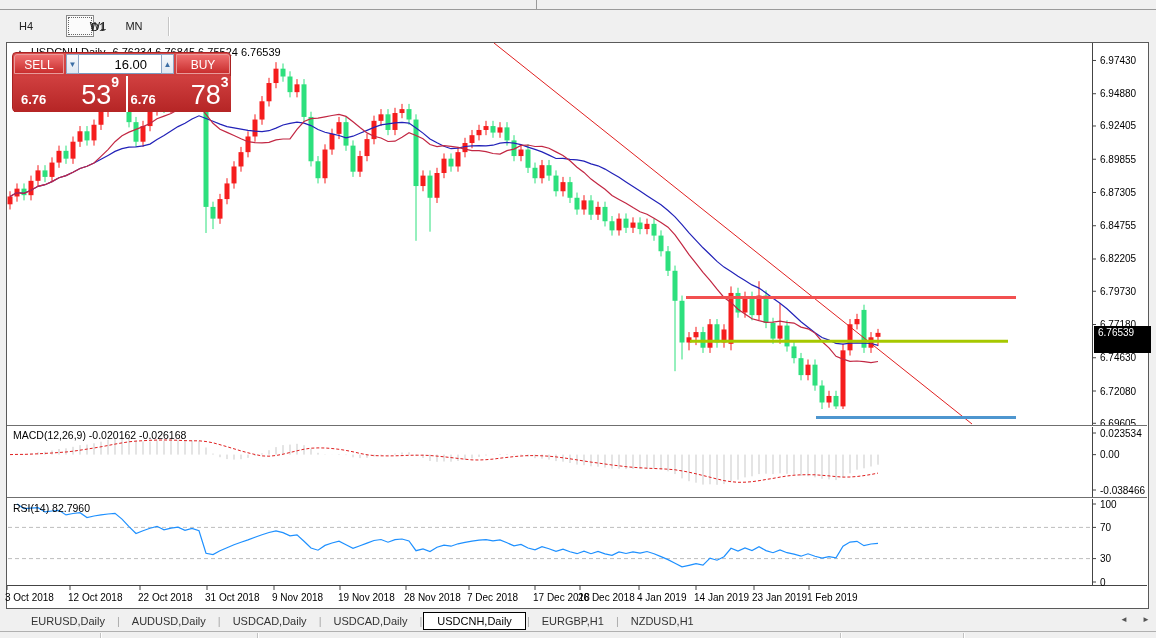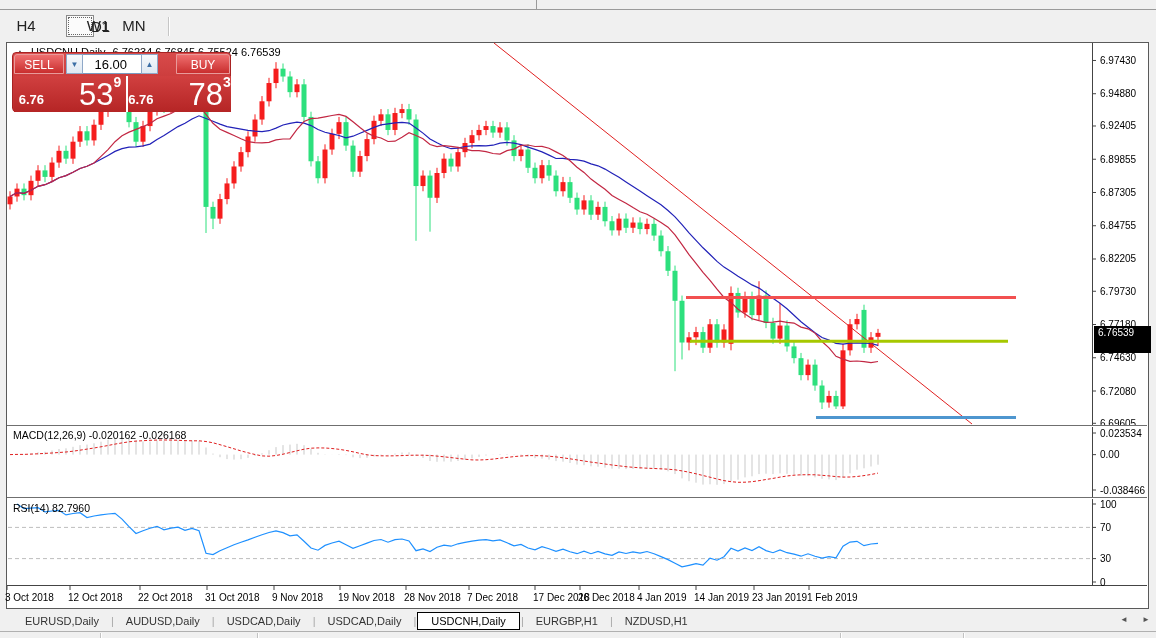--- a/index.html
+++ b/index.html
@@ -5,21 +5,21 @@
   html,body{margin:0;padding:0;background:#f0f0f0;font-family:"Liberation Sans",sans-serif;}
   #app{position:relative;width:1156px;height:638px;overflow:hidden;background:#f0f0f0;}
 
   
   .topstrip{position:absolute;left:0;top:0;width:1156px;height:9px;background:#f0f0f0;border-bottom:1px solid #9a9a9a;}
   .topstrip .vsep{position:absolute;left:536px;top:0;width:1px;height:9px;background:#9a9a9a;}
 
   
   .toolbar{position:absolute;left:0;top:10px;width:1156px;height:32px;background:#f0f0f0;}
   .pbtn{position:absolute;top:5px;height:22px;width:28px;line-height:22px;text-align:center;
-        font-size:15px;color:#222;cursor:default;box-sizing:border-box;}
+        font-size:11px;color:#222;cursor:default;box-sizing:border-box;}
   .pbtn.active{background:#fbfbfb;border:1px solid #8a8a8a;outline:1px dotted #666;outline-offset:-3px;}
   .tsep{position:absolute;left:168px;top:7px;width:1px;height:19px;background:#c6c6c6;border-right:1px solid #ffffff;}
 
   
   .chart-window{position:absolute;left:6px;top:42px;width:1141px;height:565px;background:#ffffff;border:1px solid #5a5a5a;}
 
   svg{position:absolute;left:0;top:0;}
   svg text{font-family:"Liberation Sans",sans-serif;}
 
   .chart-title{position:absolute;left:16px;top:46px;font-size:11px;color:#000;display:flex;gap:7px;align-items:center;}
@@ -34,33 +34,33 @@
   .trade-panel{position:absolute;left:12px;top:52px;width:219px;height:60px;border-radius:4px;
                background:linear-gradient(#d84b4b,#bb2a2a);border:1px solid #a82222;box-sizing:border-box;}
   .tp-row1{position:absolute;left:0;top:0;width:100%;height:22px;}
   .tp-sell-btn,.tp-buy-btn{position:absolute;top:1px;height:20px;line-height:20px;text-align:center;color:#fff;
         font-size:12px;background:linear-gradient(#ef6f6f,#c92e2e);border:1px solid #e89a9a;border-radius:3px 0 0 0;box-sizing:border-box;cursor:pointer;}
   .tp-sell-btn{left:1px;width:50px;}
   .tp-buy-btn{left:163px;width:54px;border-radius:0 3px 0 0;}
   .tp-stepper{position:absolute;left:53px;top:1px;height:20px;width:108px;display:flex;}
   .tp-down,.tp-up{width:17px;height:20px;background:linear-gradient(#f6f9fc,#dfe8f2);border:1px solid #8fa8c8;
         box-sizing:border-box;color:#3b6ea5;font-size:8px;line-height:19px;text-align:center;cursor:pointer;}
-  .tp-vol{width:58px;height:20px;border:1px solid #7a9ac0;border-left:none;border-right:none;box-sizing:border-box;
+  .tp-vol{width:82px;height:20px;border:1px solid #7a9ac0;border-left:none;border-right:none;box-sizing:border-box;
         font-family:"Liberation Sans",sans-serif;font-size:13px;text-align:right;padding-right:14px;color:#000;}
   .tp-row2{position:absolute;left:1px;top:23px;width:217px;height:36px;display:grid;grid-template-columns:112px 2px 103px;}
   .tp-gap{background:#ffffff;}
   .tp-price{background:linear-gradient(#d14040,#b52525);color:#fff;display:flex;align-items:flex-end;justify-content:center;
         padding-bottom:2px;cursor:pointer;}
   .tp-price .pp{font-size:13px;font-weight:bold;margin-right:2px;margin-bottom:3px;}
-  .tp-price .pb{font-size:31px;line-height:30px;font-weight:normal;margin-left:33px;}
+  .tp-price .pb{font-size:27px;line-height:30px;font-weight:normal;margin-left:33px;}
   .tp-price .ps{font-size:14px;font-weight:bold;align-self:flex-start;margin-top:-2px;}
 
   
   .tabbar{position:absolute;left:0;top:611px;width:1156px;height:20px;background:#f0f0f0;display:flex;
-          align-items:center;font-size:11px;color:#333;padding-left:14px;box-sizing:border-box;}
+          align-items:center;font-size:11px;color:#333;padding-left:20px;box-sizing:border-box;}
   .tab{padding:2px 11px;cursor:pointer;white-space:nowrap;}
   .tab.active{background:#ffffff;border:1px solid #000;padding:2px 13px;color:#000;}
   .tabsep{color:#a8a8a8;padding:0 1px;}
   .scroll-arrows{position:absolute;right:6px;top:615px;font-size:8px;color:#555;}
   .scroll-arrows span{margin-left:12px;cursor:pointer;}
 
   
   .statusbar{position:absolute;left:0;top:631px;width:1156px;height:7px;background:#f0f0f0;border-top:1px solid #b0b0b0;}
   .statusbar .sdiv{position:absolute;top:1px;width:1px;height:6px;background:#c2c2c2;border-right:1px solid #fff;}
 </style>

